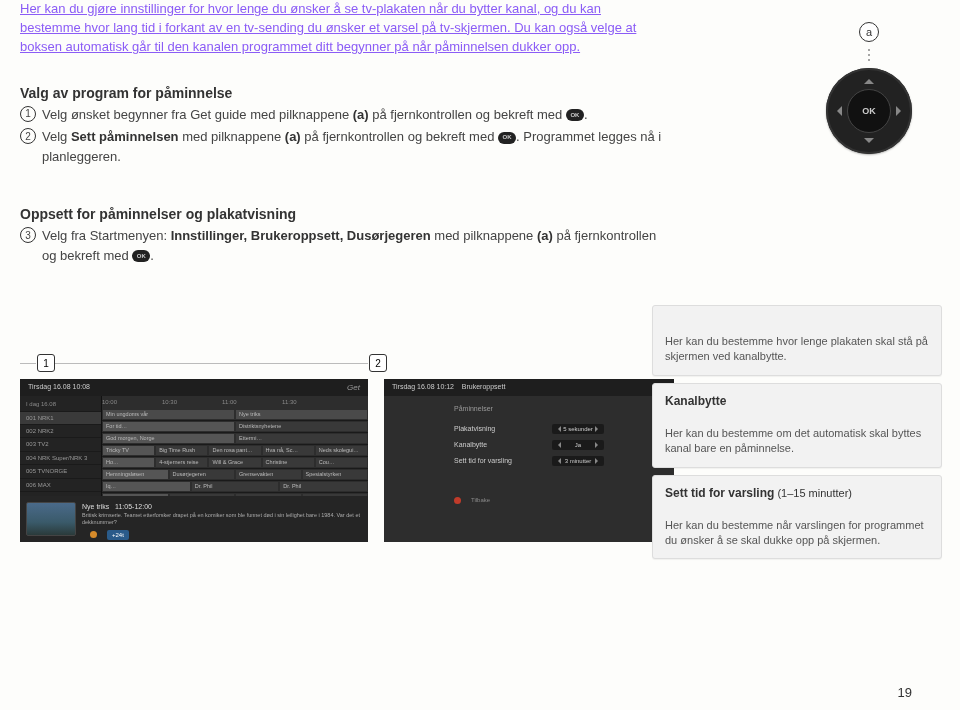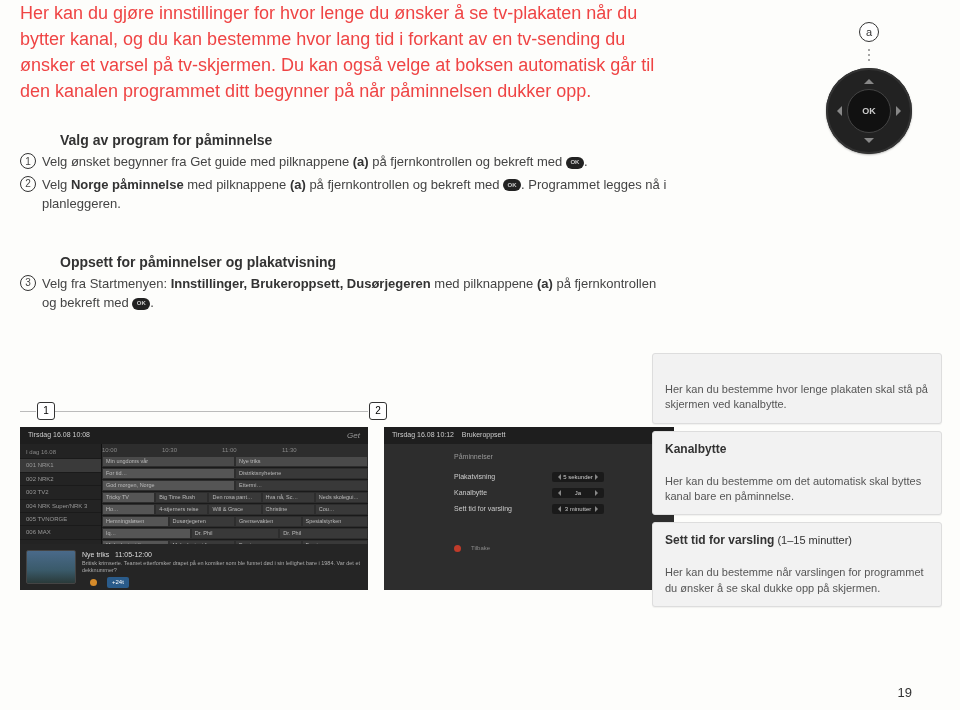--- a/index.html
+++ b/index.html
@@ -1,36 +1,36 @@
 <!DOCTYPE html>
 <html><head>
 <meta charset="utf-8">
 <style>
 * { margin: 0; padding: 0; box-sizing: border-box; }
 body { width: 960px; height: 710px; font-family: Arial, sans-serif; background: #fdfdfb; position: relative; padding: 0; }
 .page { padding: 0 48px 0 20px; }
 
 .intro { color: #444; }
 .title { font-size: 17px; font-weight: 400; color: #333; margin-bottom: 3px; }
-.body-text { font-size: 18px; line-height: 1.45; color: #ef4444; max-width: 640px; }
+.body-text { font-size: 13px; line-height: 1.45; color: #8b5cf6; max-width: 640px; text-decoration: underline; }
 
 .remote { position: absolute; right: 48px; top: 22px; display: flex; flex-direction: column; align-items: center; gap: 5px; }
 .circle-tag { width: 20px; height: 20px; border: 1.2px solid #333; border-radius: 50%; display: flex; align-items: center; justify-content: center; font-size: 11px; color: #333; background: #fff; font-weight: 500; }
 .dots { display: flex; flex-direction: column; align-items: center; gap: 3px; margin: 2px 0 2px 0; }
 .dots span { width: 2px; height: 2px; background: #888; border-radius: 50%; }
 .dpad { width: 86px; height: 86px; background: #222; border-radius: 50%; position: relative; box-shadow: inset 0 0 0 2px #333, 0 1px 2px rgba(0,0,0,.3); }
 .dpad .ok { position: absolute; top: 50%; left: 50%; width: 44px; height: 44px; background: #111; border: 1px solid #444; border-radius: 50%; transform: translate(-50%,-50%); display: flex; align-items: center; justify-content: center; color: #ccc; font-size: 9px; font-weight: 600; }
 .dpad .arr { position: absolute; width: 0; height: 0; border: 5px solid transparent; }
 .dpad .au { top: 6px; left: 50%; transform: translateX(-50%); border-bottom-color: #888; }
 .dpad .ad { bottom: 6px; left: 50%; transform: translateX(-50%); border-top-color: #888; }
 .dpad .al { left: 6px; top: 50%; transform: translateY(-50%); border-right-color: #888; }
 .dpad .ar { right: 6px; top: 50%; transform: translateY(-50%); border-left-color: #888; }
 
 .section { margin-top: 28px; }
-.sec-title { font-size: 14px; font-weight: 600; color: #333; margin-bottom: 4px; margin-left: 40px; }
+.sec-title { font-size: 14px; font-weight: 600; color: #333; margin-bottom: 4px; }
 .step { display: flex; gap: 6px; font-size: 13px; line-height: 1.5; color: #444; max-width: 650px; margin-bottom: 3px; }
 .step .num { flex: 0 0 auto; width: 16px; height: 16px; border: 1.2px solid #333; border-radius: 50%; display: inline-flex; align-items: center; justify-content: center; font-size: 10px; margin-top: 1px; font-weight: 500; }
 .step .txt { flex: 1; }
 .ok-pill { display: inline-flex; width: 18px; height: 12px; background: #222; color: #ccc; font-size: 6px; border-radius: 6px; align-items: center; justify-content: center; vertical-align: middle; font-weight: 600; }
 .bold { font-weight: 600; color: #333; }
 
 .screens-area { position: relative; margin-top: 70px; min-height: 240px; }
 .divider-line { position: absolute; top: 28px; left: 0; height: 1px; background: #bbb; }
 .ln1 { width: 16px; left: 0; }
 .ln2 { width: 314px; left: 34px; }
@@ -115,21 +115,21 @@
     <div class="sec-title">Valg av program for påminnelse</div>
     <div class="step">
       <span class="num">1</span>
       <span class="txt">
         <span>Velg ønsket begynner fra Get guide med pilknappene </span><span class="bold">(a)</span><span> på fjernkontrollen og bekreft med </span><span class="ok-pill">OK</span><span>.</span>
       </span>
     </div>
     <div class="step">
       <span class="num">2</span>
       <span class="txt">
-        <span>Velg </span><span class="bold">Norge påminnelse</span><span> med pilknappene </span><span class="bold">(a)</span><span> på fjernkontrollen og bekreft med </span><span class="ok-pill">OK</span><span>. Programmet legges nå i planleggeren.</span>
+        <span>Velg </span><span class="bold">Sett påminnelsen</span><span> med pilknappene </span><span class="bold">(a)</span><span> på fjernkontrollen og bekreft med </span><span class="ok-pill">OK</span><span>. Programmet legges nå i planleggeren.</span>
       </span>
     </div>
   </div>
 
   <div class="section" style="margin-top: 40px">
     <div class="sec-title">Oppsett for påminnelser og plakatvisning</div>
     <div class="step">
       <span class="num">3</span>
       <span class="txt">
         <span>Velg fra Startmenyen: </span><span class="bold">Innstillinger, Brukeroppsett, Dusørjegeren</span><span> med pilknappene </span><span class="bold">(a)</span><span> på fjernkontrollen og bekreft med </span><span class="ok-pill">OK</span><span>.</span>

